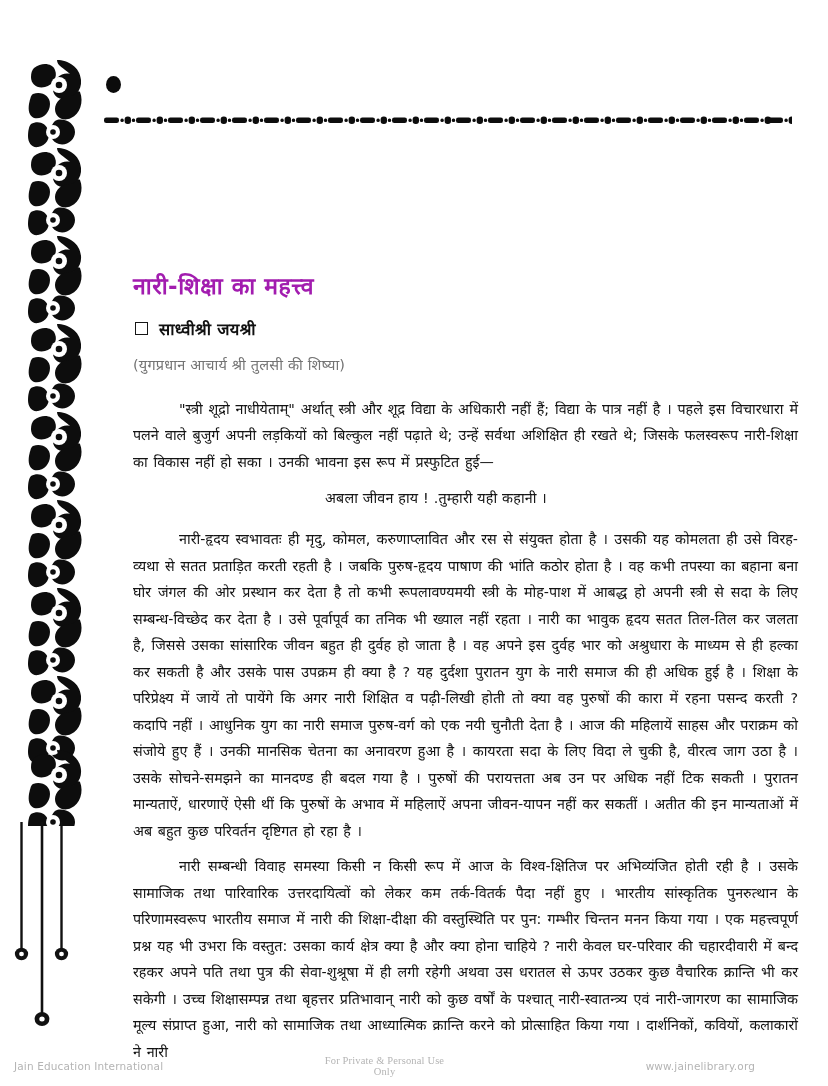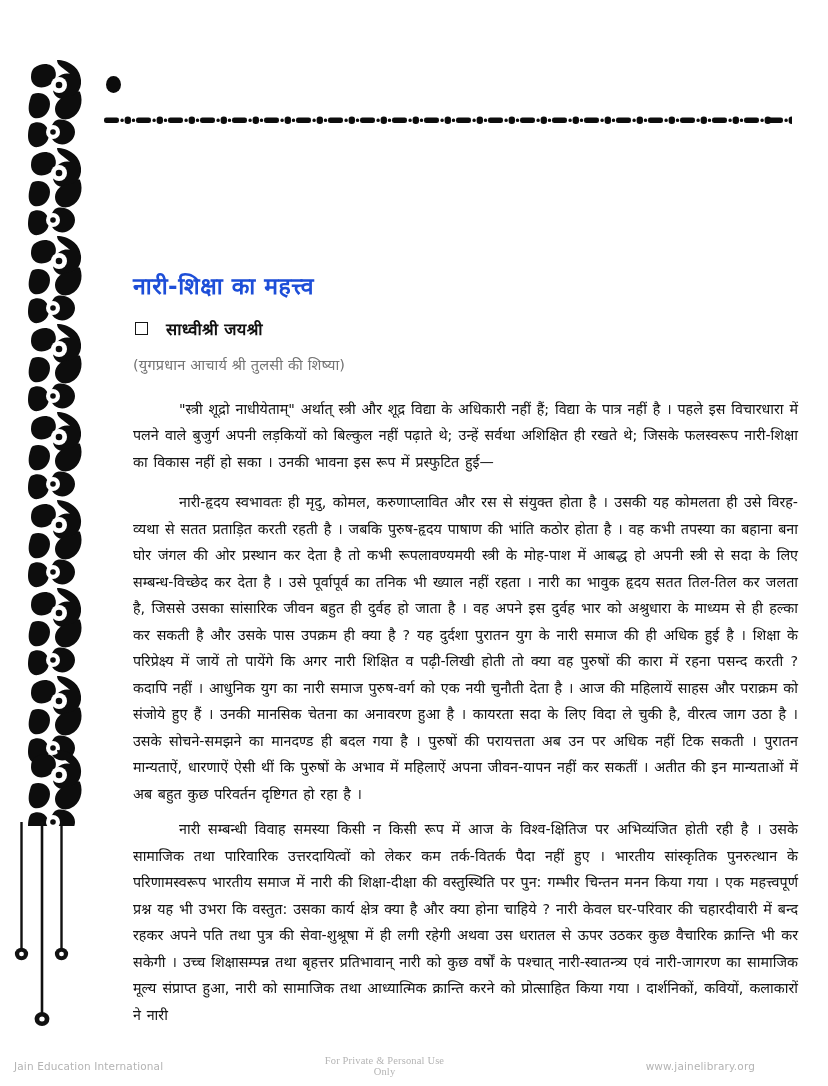--- a/index.html
+++ b/index.html
@@ -60,29 +60,29 @@
     position: absolute;
     left: 133px;
     top: 272px;
     width: 665px;
   }
 
   .heading {
     font-family: "DejaVu Sans", sans-serif;
     font-size: 23px;
     font-weight: 700;
-    color: #1d4ed8;
+    color: #a21caf;
     letter-spacing: 0.5px;
     line-height: 1.25;
     margin: 0 0 16px 0;
   }
   .author-row {
     display: flex;
     align-items: center;
-    gap: 18px;
+    gap: 11px;
     margin: 0 0 14px 0;
     padding-left: 2px;
   }
   .author-box {
     width: 11px;
     height: 11px;
     border: 1.6px solid #161616;
     background: #ffffff;
     flex: 0 0 auto;
   }
@@ -233,20 +233,21 @@
     <div class="author-row">
       <span class="author-box"></span>
       <span class="author-name">साध्वीश्री जयश्री</span>
     </div>
 
     <div class="author-sub">(युगप्रधान आचार्य श्री तुलसी की शिष्या)</div>
 
     <p class="body">"स्त्री शूद्रो नाधीयेताम्" अर्थात् स्त्री और शूद्र विद्या के अधिकारी नहीं हैं; विद्या के पात्र नहीं है । पहले इस विचारधारा में पलने वाले बुजुर्ग अपनी लड़कियों को  बिल्कुल नहीं  पढ़ाते थे;  उन्हें सर्वथा  अशिक्षित  ही   रखते थे; जिसके फलस्वरूप नारी-शिक्षा का विकास नहीं हो सका । उनकी भावना  इस रूप में प्रस्फुटित हुई—</p>
 
     <div class="verse">
+      <div>अबला जीवन हाय ! .तुम्हारी यही कहानी ।</div>
     </div>
 
     <p class="body">नारी-हृदय स्वभावतः ही मृदु, कोमल, करुणाप्लावित और रस से संयुक्त होता है । उसकी यह कोमलता ही उसे विरह-व्यथा से सतत प्रताड़ित करती रहती है । जबकि पुरुष-हृदय पाषाण की भांति कठोर होता है । वह कभी तपस्या का बहाना बना घोर जंगल की ओर प्रस्थान कर देता है तो कभी रूपलावण्यमयी स्त्री के  मोह-पाश में आबद्ध हो अपनी स्त्री से सदा के लिए  सम्बन्ध-विच्छेद  कर  देता  है ।  उसे  पूर्वापूर्व का  तनिक भी  ख्याल नहीं  रहता । नारी का भावुक हृदय सतत तिल-तिल कर जलता है, जिससे उसका सांसारिक जीवन बहुत ही दुर्वह हो जाता है ।  वह अपने इस दुर्वह भार को अश्रुधारा के माध्यम से ही हल्का कर  सकती  है और  उसके  पास  उपक्रम ही क्या है ? यह दुर्दशा पुरातन युग के नारी समाज की ही अधिक हुई है । शिक्षा के परिप्रेक्ष्य में जायें तो पायेंगे कि अगर  नारी  शिक्षित व पढ़ी-लिखी होती तो क्या वह पुरुषों की कारा में रहना पसन्द करती ?  कदापि नहीं । आधुनिक युग का नारी समाज पुरुष-वर्ग को एक नयी चुनौती देता है । आज की महिलायें साहस  और पराक्रम को  संजोये हुए  हैं । उनकी मानसिक चेतना का अनावरण हुआ है । कायरता सदा के लिए  विदा ले  चुकी है, वीरत्व  जाग उठा है ।  उसके सोचने-समझने का मानदण्ड ही बदल गया है । पुरुषों की परायत्तता अब उन पर  अधिक नहीं टिक  सकती ।  पुरातन मान्यताऐं, धारणाऐं ऐसी थीं कि पुरुषों के अभाव में महिलाऐं  अपना जीवन-यापन नहीं  कर  सकतीं । अतीत  की इन मान्यताओं में अब बहुत कुछ परिवर्तन दृष्टिगत हो रहा है ।</p>
 
     <p class="body">नारी सम्बन्धी विवाह समस्या किसी न किसी रूप में आज के विश्व-क्षितिज पर  अभिव्यंजित  होती  रही है ।  उसके सामाजिक  तथा पारिवारिक उत्तरदायित्वों को लेकर कम तर्क-वितर्क पैदा नहीं हुए ।  भारतीय  सांस्कृतिक पुनरुत्थान के परिणामस्वरूप  भारतीय  समाज  में  नारी की शिक्षा-दीक्षा की वस्तुस्थिति पर पुन: गम्भीर चिन्तन मनन किया  गया ।  एक  महत्त्वपूर्ण  प्रश्न यह  भी  उभरा  कि वस्तुत: उसका कार्य क्षेत्र क्या है और क्या  होना  चाहिये ? नारी  केवल घर-परिवार  की चहारदीवारी  में  बन्द  रहकर अपने पति तथा पुत्र की सेवा-शुश्रूषा में  ही  लगी  रहेगी अथवा उस धरातल से ऊपर उठकर  कुछ वैचारिक क्रान्ति भी कर सकेगी ।  उच्च  शिक्षासम्पन्न तथा  बृहत्तर प्रतिभावान् नारी को कुछ  वर्षों के  पश्चात्  नारी-स्वातन्त्र्य  एवं नारी-जागरण का  सामाजिक  मूल्य  संप्राप्त  हुआ,  नारी को सामाजिक तथा आध्यात्मिक  क्रान्ति करने को  प्रोत्साहित  किया गया । दार्शनिकों,  कवियों,  कलाकारों  ने  नारी</p>
   </div>
 
   <div class="footer">
     <div class="f-left">Jain Education International</div>
     <div class="f-center">For Private &amp; Personal Use Only</div>

